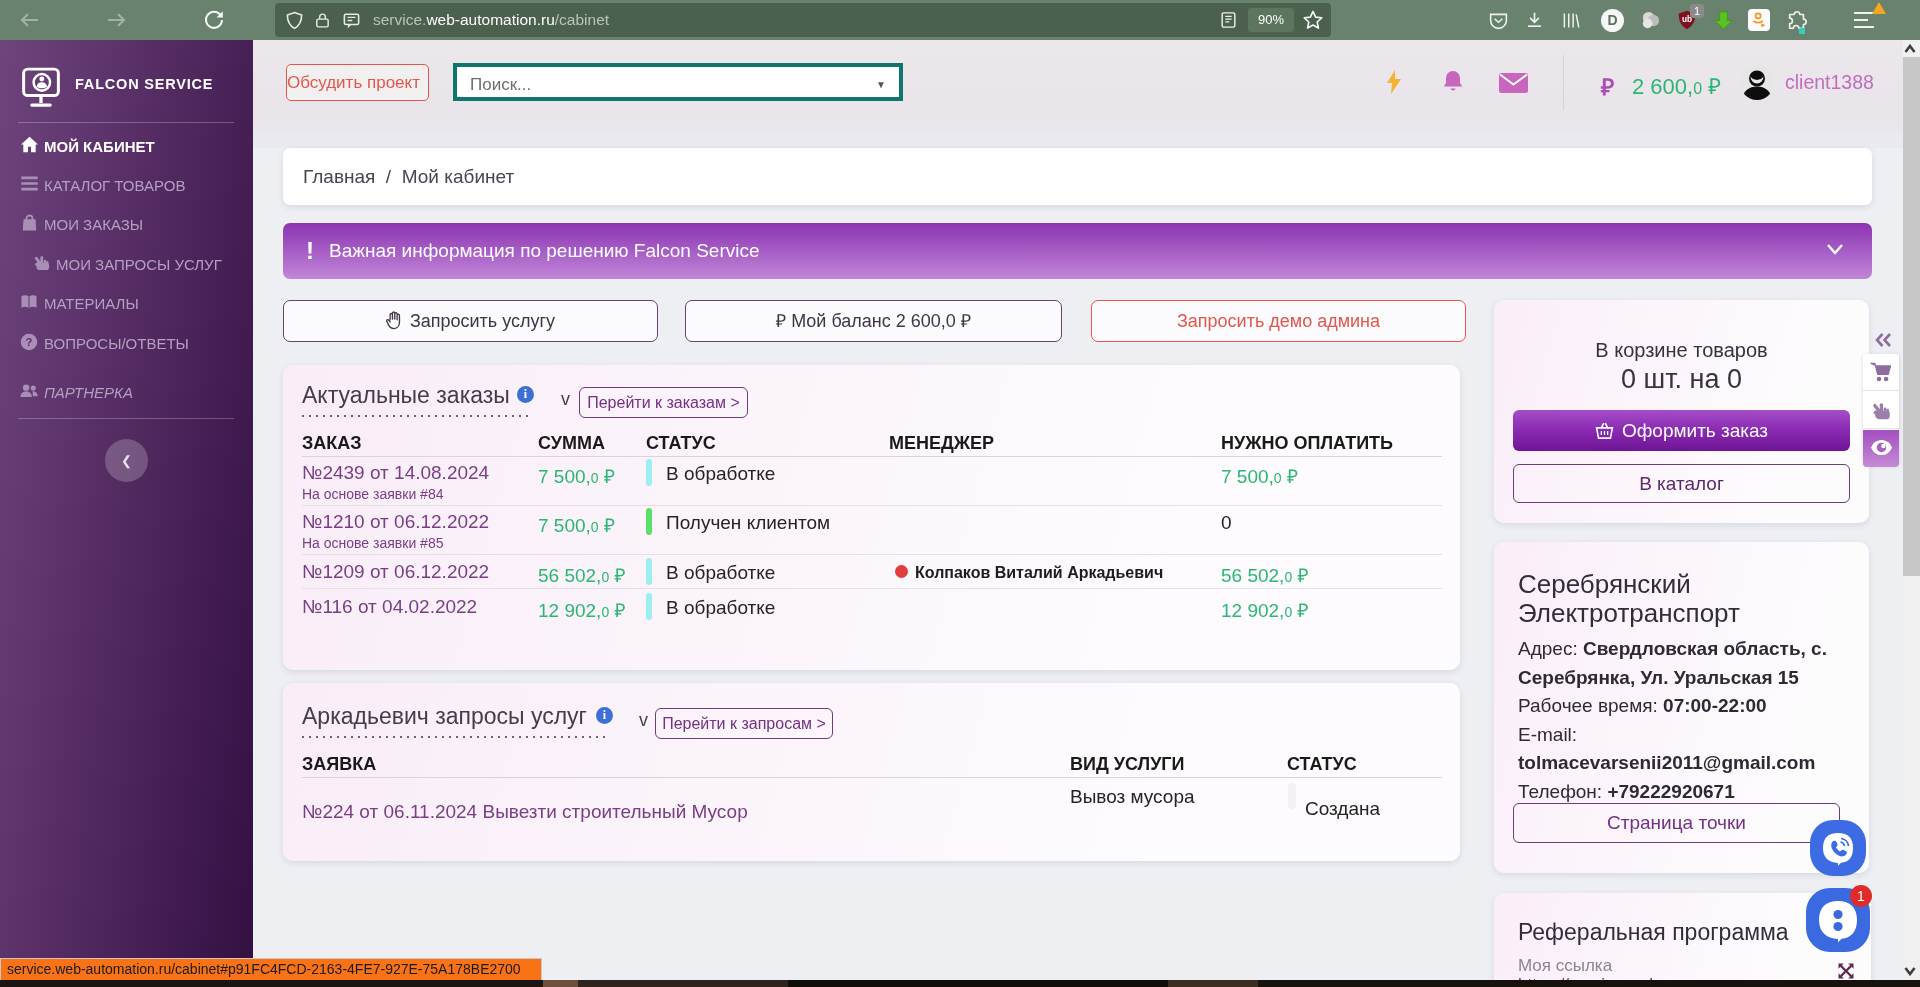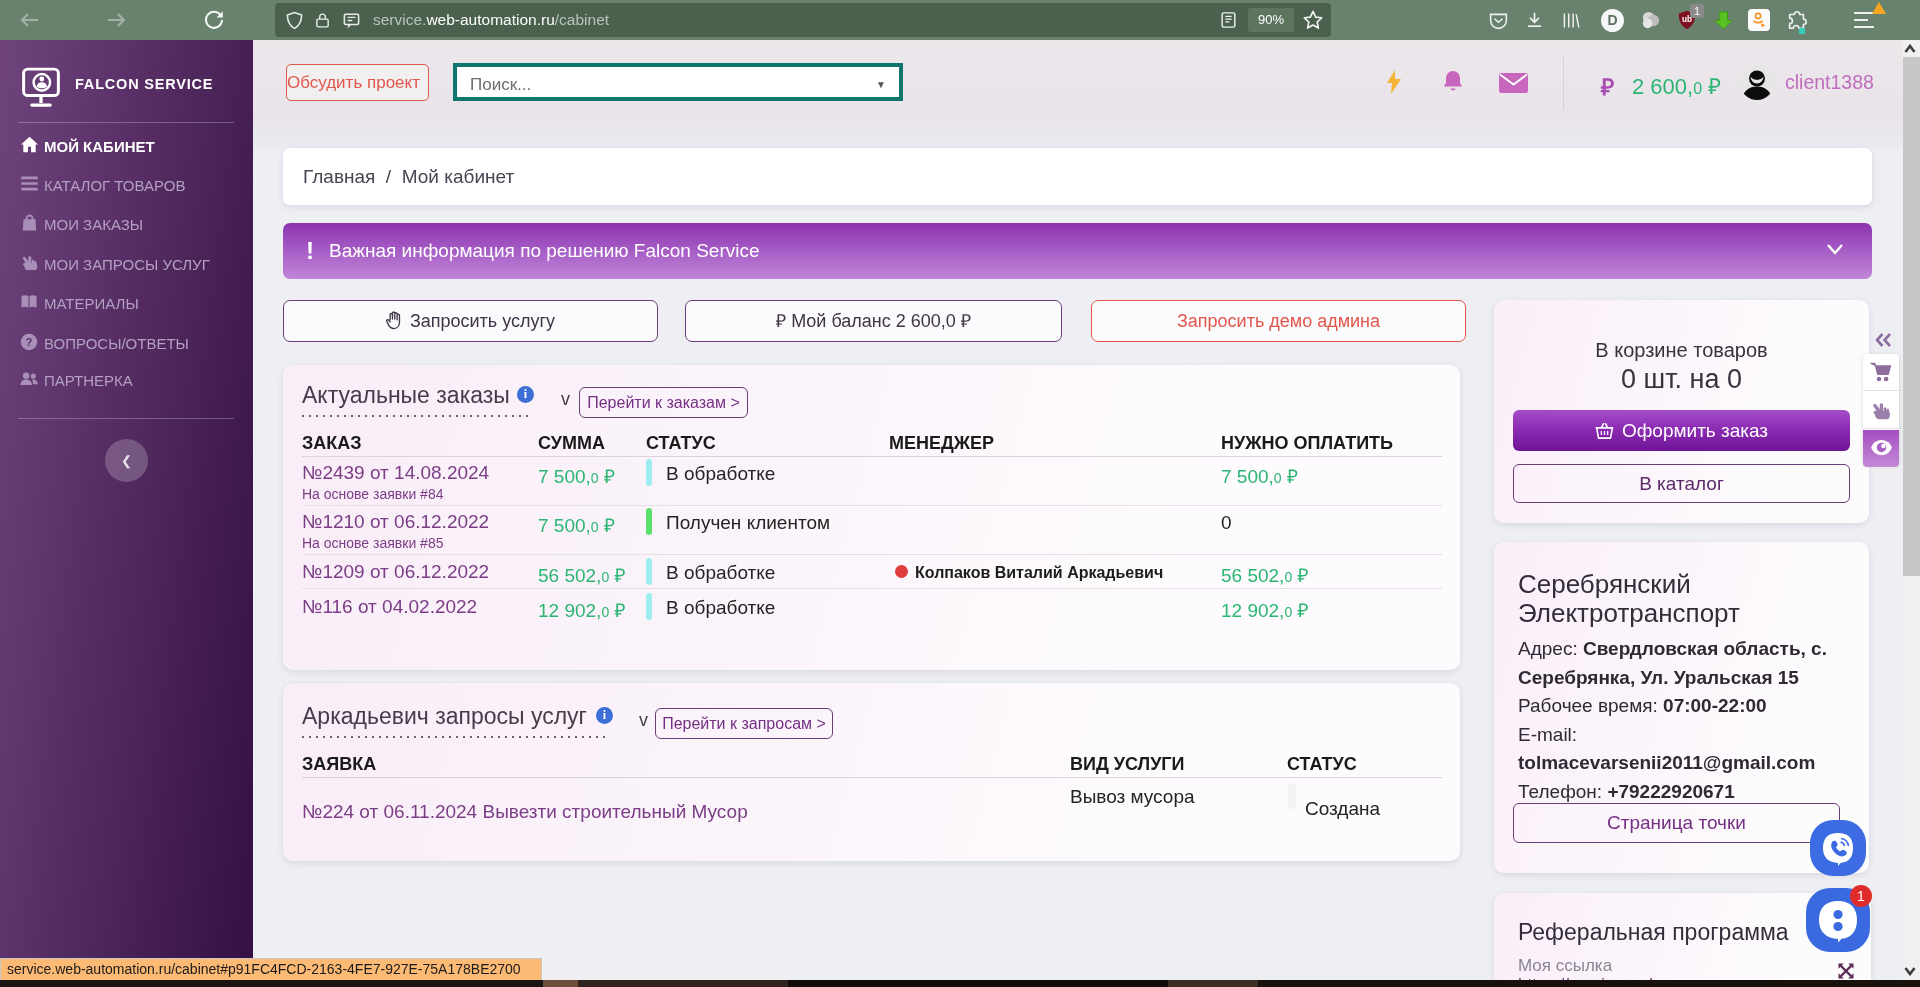--- a/index.html
+++ b/index.html
@@ -50,21 +50,21 @@
 #refcard { left:1494px; top:893px; width:377px; height:94px; border-radius:10px 10px 0 0; background:linear-gradient(105deg,#faeef9 0%,#fdfcfd 80%); box-shadow:0 2px 6px rgba(60,60,90,.12); }
 
 
 #side-icons { left:1863px; top:354px; width:36px; height:111px; background:#fff; border-radius:4px; box-shadow:0 1px 4px rgba(0,0,0,.15); }
 
 
 #scrollbar { left:1903px; top:40px; width:17px; height:947px; background:#f0f0f0; }
 #sb-thumb { left:1903px; top:57px; width:17px; height:519px; background:#c7c7c7; }
 
 
-#statusbar { left:0px; top:958px; width:542px; height:23px; background:#fdba74; border:1px solid #c8c8c8; color:#1b1b1b; font-size:14px; line-height:21px; padding-left:6px; }
+#statusbar { left:0px; top:958px; width:542px; height:23px; background:#f97316; border:1px solid #c8c8c8; color:#1b1b1b; font-size:14px; line-height:21px; padding-left:6px; }
 #taskstrip { left:0; top:980px; width:1920px; height:7px; background:#1a1512; }
 </style>
 </head>
 <body>
 
 <div id="chrome" class="abs">
   <svg class="abs" style="left:18px;top:8px;" width="24" height="24" viewBox="0 0 24 24">
       <path d="M20 12H5 M10 6 L4 12 L10 18" stroke="#a3b2a5" stroke-width="2" fill="none"></path>
     </svg>
   <svg class="abs" style="left:104px;top:8px;" width="24" height="24" viewBox="0 0 24 24">
@@ -153,39 +153,39 @@
   <div class="menu-item active abs" style="top:86px;"><span class="mi-ic"><svg width="19" height="17" viewBox="0 0 24 22">
           <path d="M12 1 L23 11 h-3 v10 h-6 v-7 h-4 v7 h-6 v-10 h-3 z" fill="#fff"></path>
         </svg></span>МОЙ КАБИНЕТ</div>
   <div class="menu-item abs" style="top:125px;"><span class="mi-ic"><svg width="19" height="15" viewBox="0 0 24 20">
           <path d="M1 2.5 h22 M1 10 h22 M1 17.5 h22" stroke="#a98fb8" stroke-width="3.4"></path>
         </svg></span>КАТАЛОГ ТОВАРОВ</div>
   <div class="menu-item abs" style="top:164px;"><span class="mi-ic"><svg width="17" height="18" viewBox="0 0 22 24">
           <path d="M3 7 h16 l1 15 h-18 z" fill="#a98fb8"></path>
           <path d="M7 9 V6 a4 4 0 0 1 8 0 v3" stroke="#a98fb8" stroke-width="2.4" fill="none"></path>
         </svg></span>МОИ ЗАКАЗЫ</div>
-  <div class="menu-item abs" style="top:204px;"><span class="mi-ic"><svg width="19" height="19" viewBox="0 0 24 24">
+  <div class="menu-item abs" style="top:204px;padding-left:12px;"><span class="mi-ic"><svg width="19" height="19" viewBox="0 0 24 24">
           <g fill="#a98fb8">
             <rect x="10.6" y="4" width="3.6" height="10" rx="1.7"></rect>
             <rect x="3" y="5" width="3.6" height="11" rx="1.7" transform="rotate(-38 4.8 6)"></rect>
             <rect x="14.8" y="8.6" width="3.1" height="6" rx="1.5"></rect>
             <rect x="17.9" y="10" width="2.8" height="5" rx="1.3"></rect>
             <path d="M6.2 12.6 h13 a2.4 2.4 0 0 1 2.4 2.4 v2.6 a4 4 0 0 1 -4 4 h-7.4 a4.6 4.6 0 0 1 -4.6 -4.6 z"></path>
             <path d="M6.6 11.5 l-3.2 2.6 3.8 3.8 2-3z"></path>
           </g>
         </svg></span>МОИ ЗАПРОСЫ УСЛУГ</div>
   <div class="menu-item abs" style="top:243px;"><span class="mi-ic"><svg width="18" height="16" viewBox="0 0 24 21">
           <path d="M12 3 C9 1 5 1 2 2.5 V18 c3-1.5 7-1.5 10 .5 c3-2 7-2 10-.5 V2.5 C19 1 15 1 12 3 z M12 3 v15" fill="#a98fb8"></path>
           <path d="M12 3.2 v15" stroke="#6b4179" stroke-width="1.6"></path>
         </svg></span>МАТЕРИАЛЫ</div>
   <div class="menu-item abs" style="top:283px;"><span class="mi-ic"><svg width="18" height="18" viewBox="0 0 24 24">
           <circle cx="12" cy="12" r="11" fill="#a98fb8"></circle>
           <text x="12" y="17" text-anchor="middle" font-size="15" font-weight="bold" fill="#5c3169">?</text>
         </svg></span>ВОПРОСЫ/ОТВЕТЫ</div>
-  <div class="menu-item abs" style="top:320px;"><span class="mi-ic"><svg width="20" height="15" viewBox="0 0 28 20">
+  <div class="menu-item abs" style="top:332px;font-style:italic;"><span class="mi-ic"><svg width="20" height="15" viewBox="0 0 28 20">
           <circle cx="10" cy="6" r="4.5" fill="#a98fb8"></circle>
           <circle cx="20" cy="6.5" r="3.6" fill="#a98fb8"></circle>
           <path d="M2 19 c0-5 4-7.5 8-7.5 s8 2.5 8 7.5z" fill="#a98fb8"></path>
           <path d="M19 11 c4 0 7 2.5 7 7 h-6.5" fill="#a98fb8"></path>
         </svg></span>ПАРТНЕРКА</div>
   <div class="sb-divider abs" style="top:378px;"></div>
   <div id="collapse-btn" class="abs" style="top:399px;">❮</div>
 </div>
 
 <div id="pageheader" class="abs"></div>

